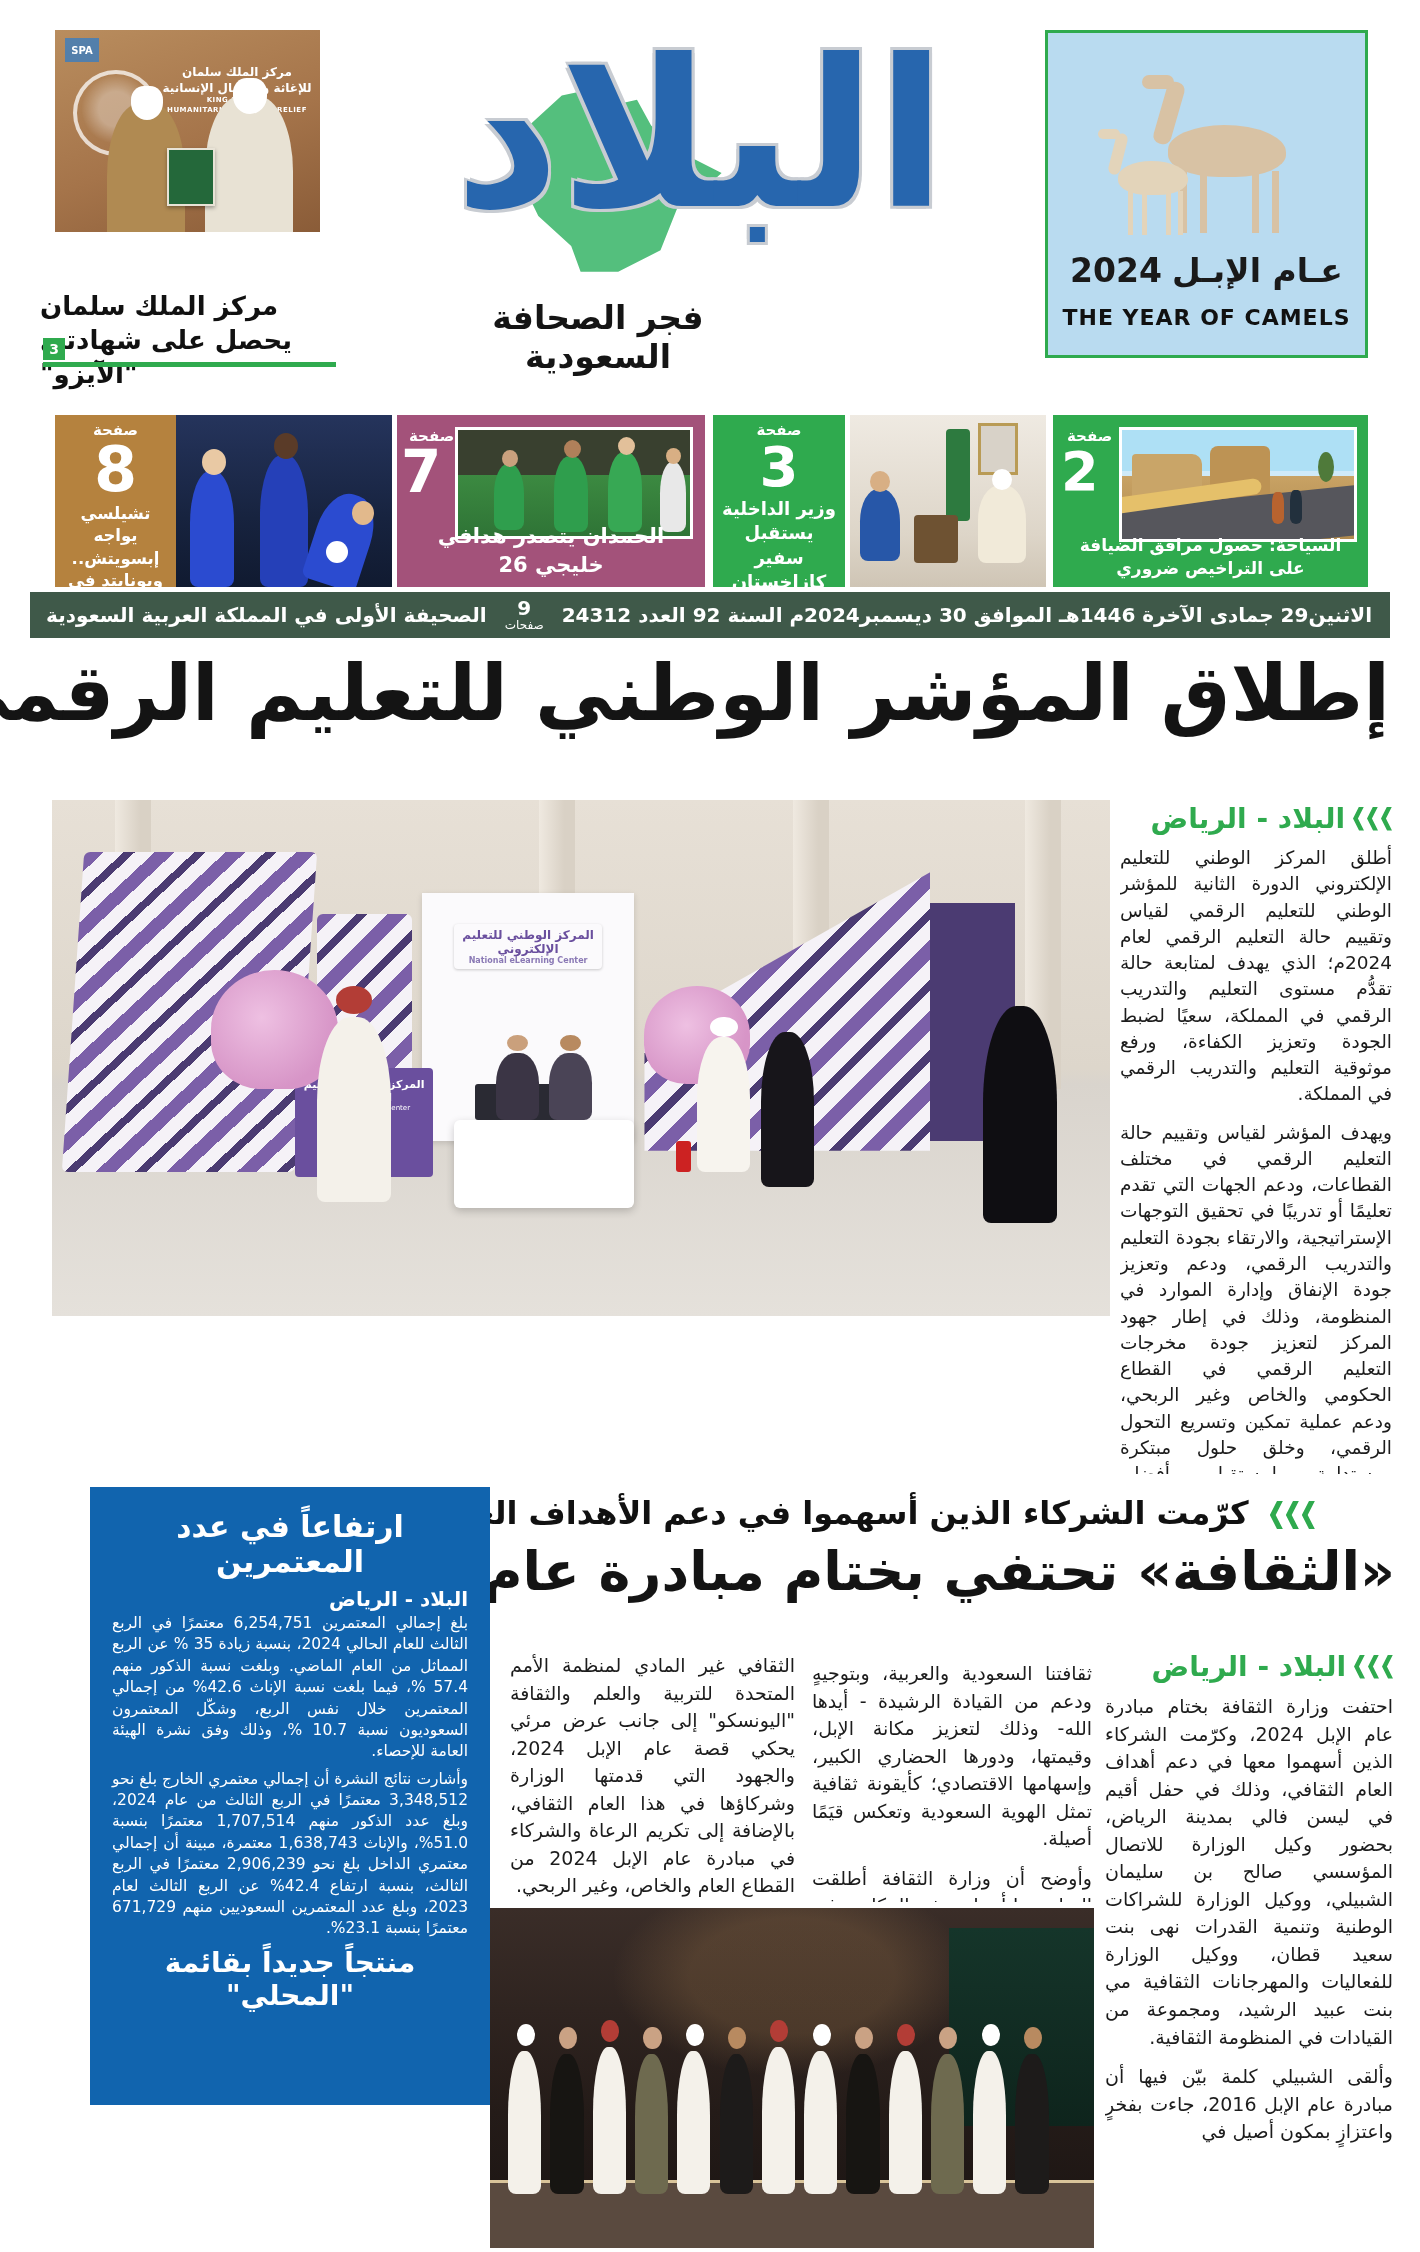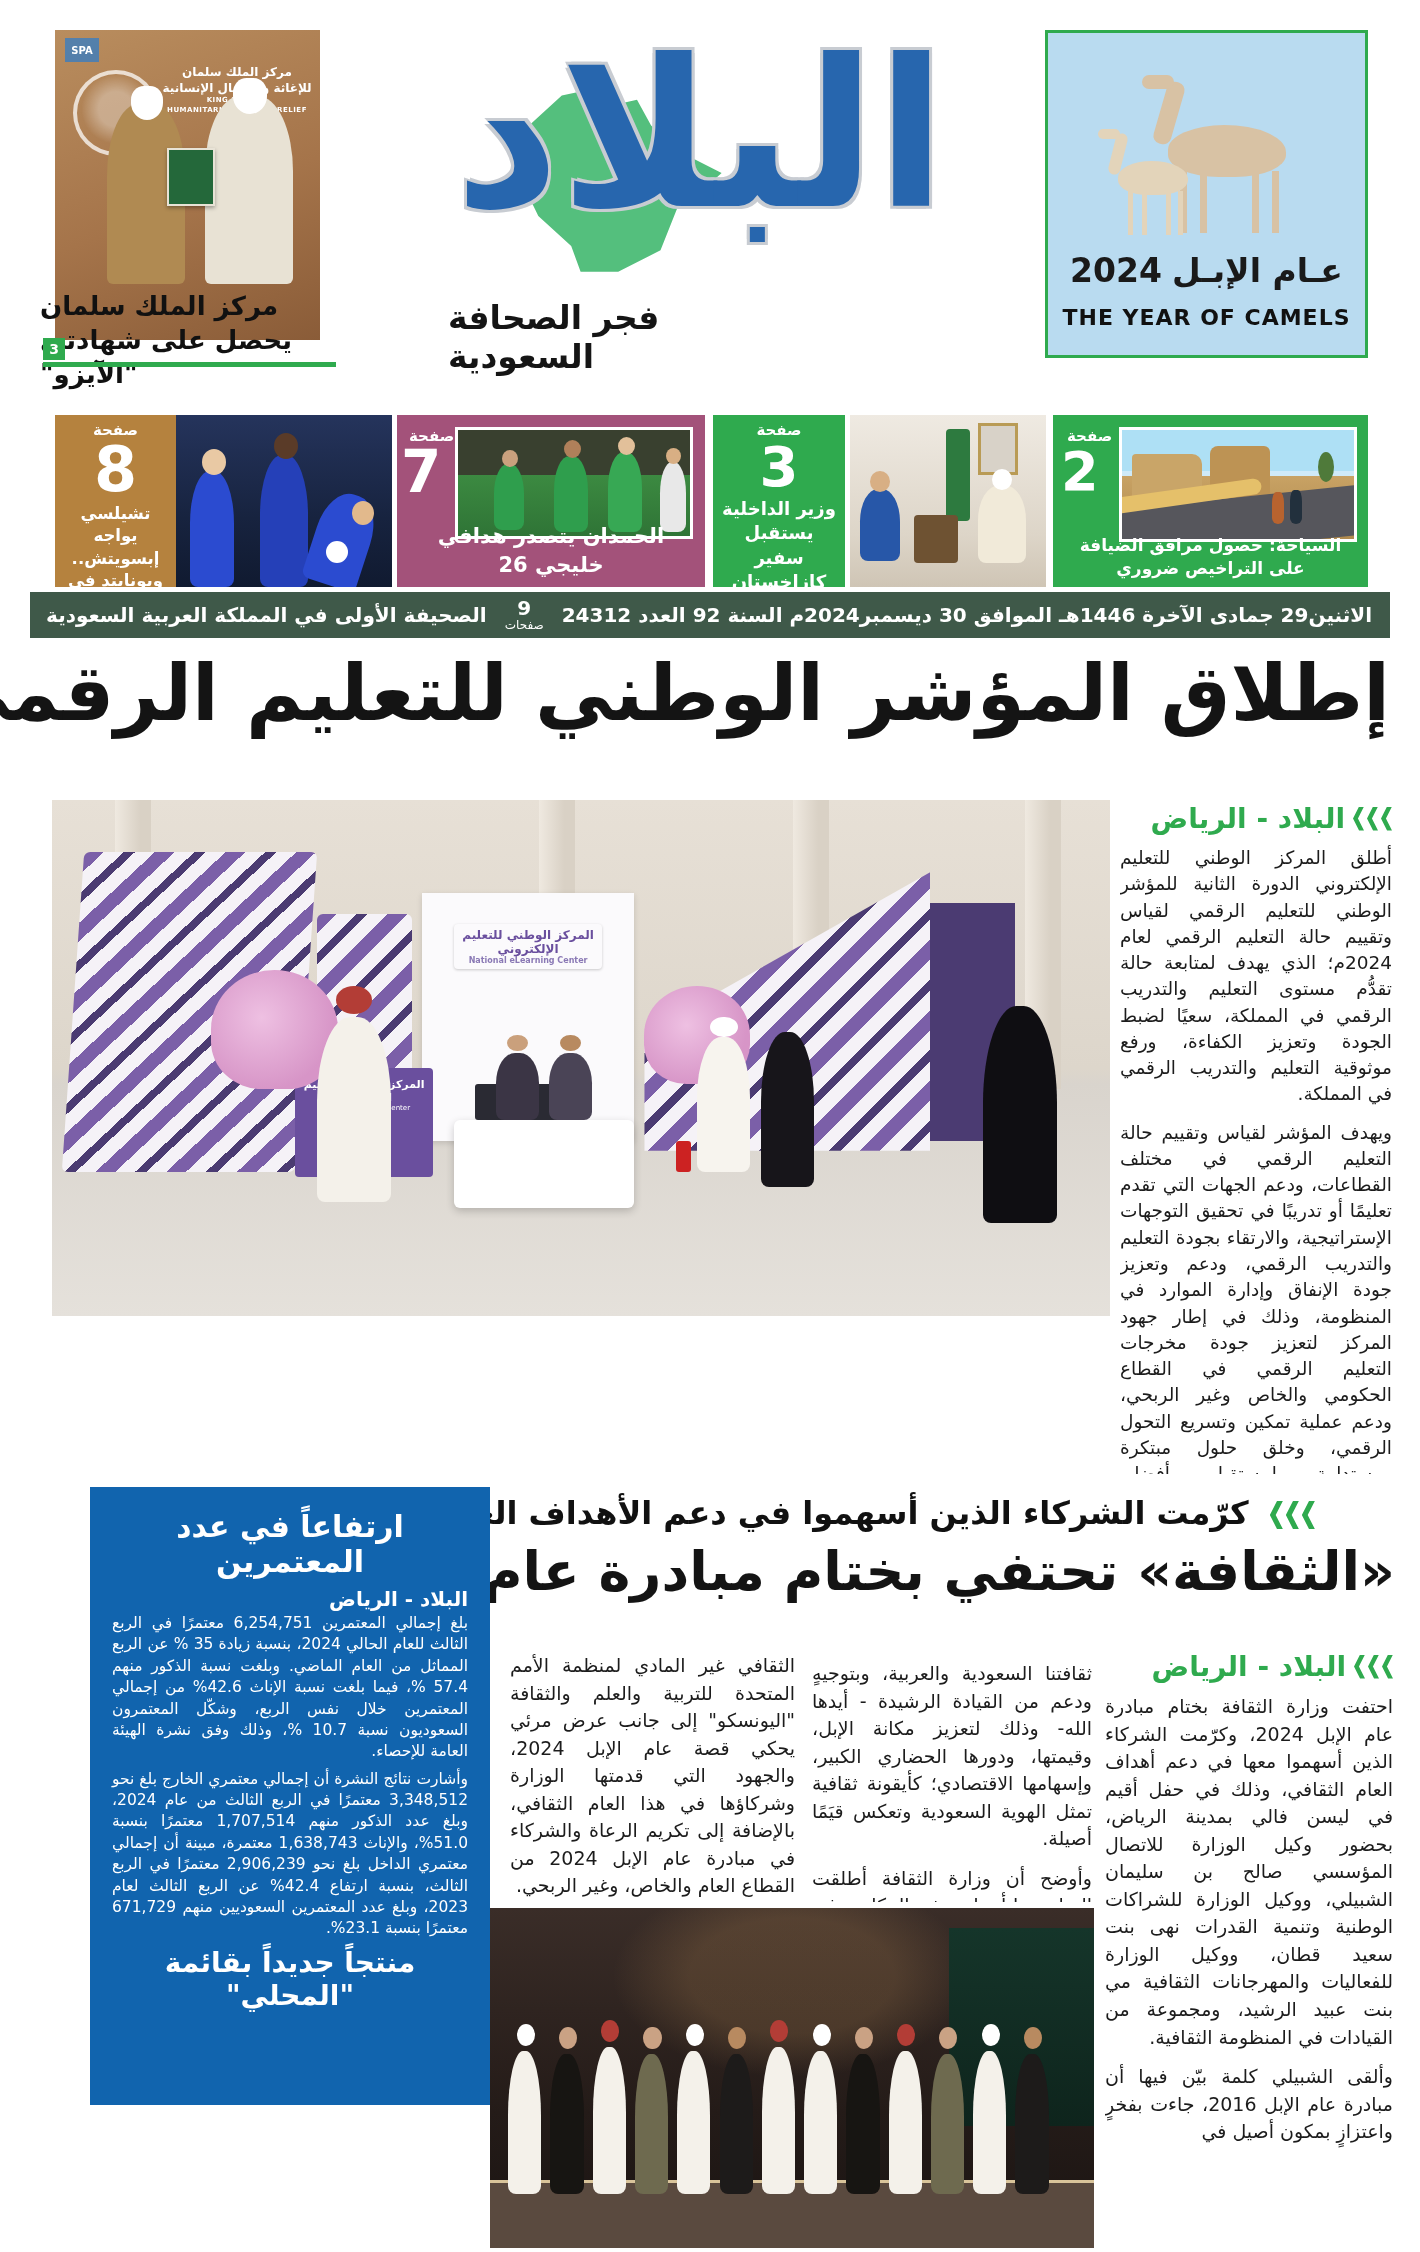--- a/index.html
+++ b/index.html
@@ -2,21 +2,21 @@
 <html lang="ar" dir="rtl"><head>
 <meta charset="utf-8">
 <style>
   * { margin:0; padding:0; box-sizing:border-box; }
   body { background:#888; font-family:"DejaVu Sans", sans-serif; }
   .page { position:relative; width:1420px; height:2252px; margin:0 auto; background:#fff;
           direction:rtl; overflow:hidden; font-family:"DejaVu Sans", sans-serif; }
   .abs { position:absolute; }
 
   
-  .ks-photo { left:55px; top:30px; width:265px; height:310px; overflow:hidden;
+  .ks-photo { left:55px; top:30px; width:265px; height:202px; overflow:hidden;
               background:linear-gradient(160deg,#b98d5e 0%,#a5744a 55%,#8a5c38 100%); }
   .spa { left:10px; top:8px; width:34px; height:24px; background:#3b7dbfcc; color:#fff;
          font-size:10px; font-weight:bold; display:flex; align-items:center; justify-content:center; }
   .emblem { left:18px; top:40px; width:86px; height:86px; border:4px solid #ffffffbb; border-radius:50%;
             background:radial-gradient(circle at 50% 45%, #ffffff55 0 30%, transparent 60%); }
   .walltext { right:8px; top:34px; width:150px; text-align:center; color:#fff; line-height:1.35; }
   .walltext .ar { font-size:12px; font-weight:bold; }
   .walltext .en { font-size:7px; font-weight:bold; letter-spacing:.5px; }
   .ksfig { position:absolute; border-radius:40% 40% 6px 6px; }
   .plaque { position:absolute; left:112px; top:118px; width:48px; height:58px; background:#24683a;
@@ -25,21 +25,21 @@
                 font-size:26px; line-height:1.3; color:#111; }
   .ks-badge { left:43px; top:338px; }
   .ks-rule { left:43px; top:362px; width:293px; height:5px; background:#2faa4e; }
 
   .logo-wrap { left:408px; top:26px; width:585px; height:340px; }
   .map { position:absolute; left:88px; top:48px; width:235px; height:215px; background:#54bf7d;
          clip-path:polygon(8% 30%,28% 10%,45% 6%,52% 14%,60% 12%,66% 24%,78% 36%,96% 46%,84% 58%,78% 60%,70% 82%,52% 92%,36% 92%,32% 80%,18% 66%,10% 48%); }
   .logotitle { position:absolute; left:0; top:-14px; width:585px; text-align:center; font-size:205px;
                font-weight:bold; color:#2766ae; line-height:1.2;
                text-shadow:3px 3px 0 #c8ccd2,-3px -3px 0 #c8ccd2,3px -3px 0 #c8ccd2,-3px 3px 0 #c8ccd2; }
-  .tagline { position:absolute; left:40px; top:272px; width:300px; text-align:left;
+  .tagline { position:absolute; left:40px; top:272px; width:300px; text-align:center;
              font-size:33px; font-weight:bold; color:#151515; }
 
   .camelbox { left:1045px; top:30px; width:323px; height:328px; background:#b9dbf0;
               border:3px solid #2faa4e; overflow:hidden; }
   .camel-part { position:absolute; background:#d8c2a4; }
   .camel-part.calf { background:#e3d4ba; }
   .camel-ar { position:absolute; left:0; top:218px; width:100%; text-align:center; font-size:33px;
               font-weight:bold; color:#1a1a1a; }
   .camel-ar .yr { margin-right:10px; }
   .camel-en { position:absolute; left:0; top:272px; width:100%; text-align:center; font-size:22px;

